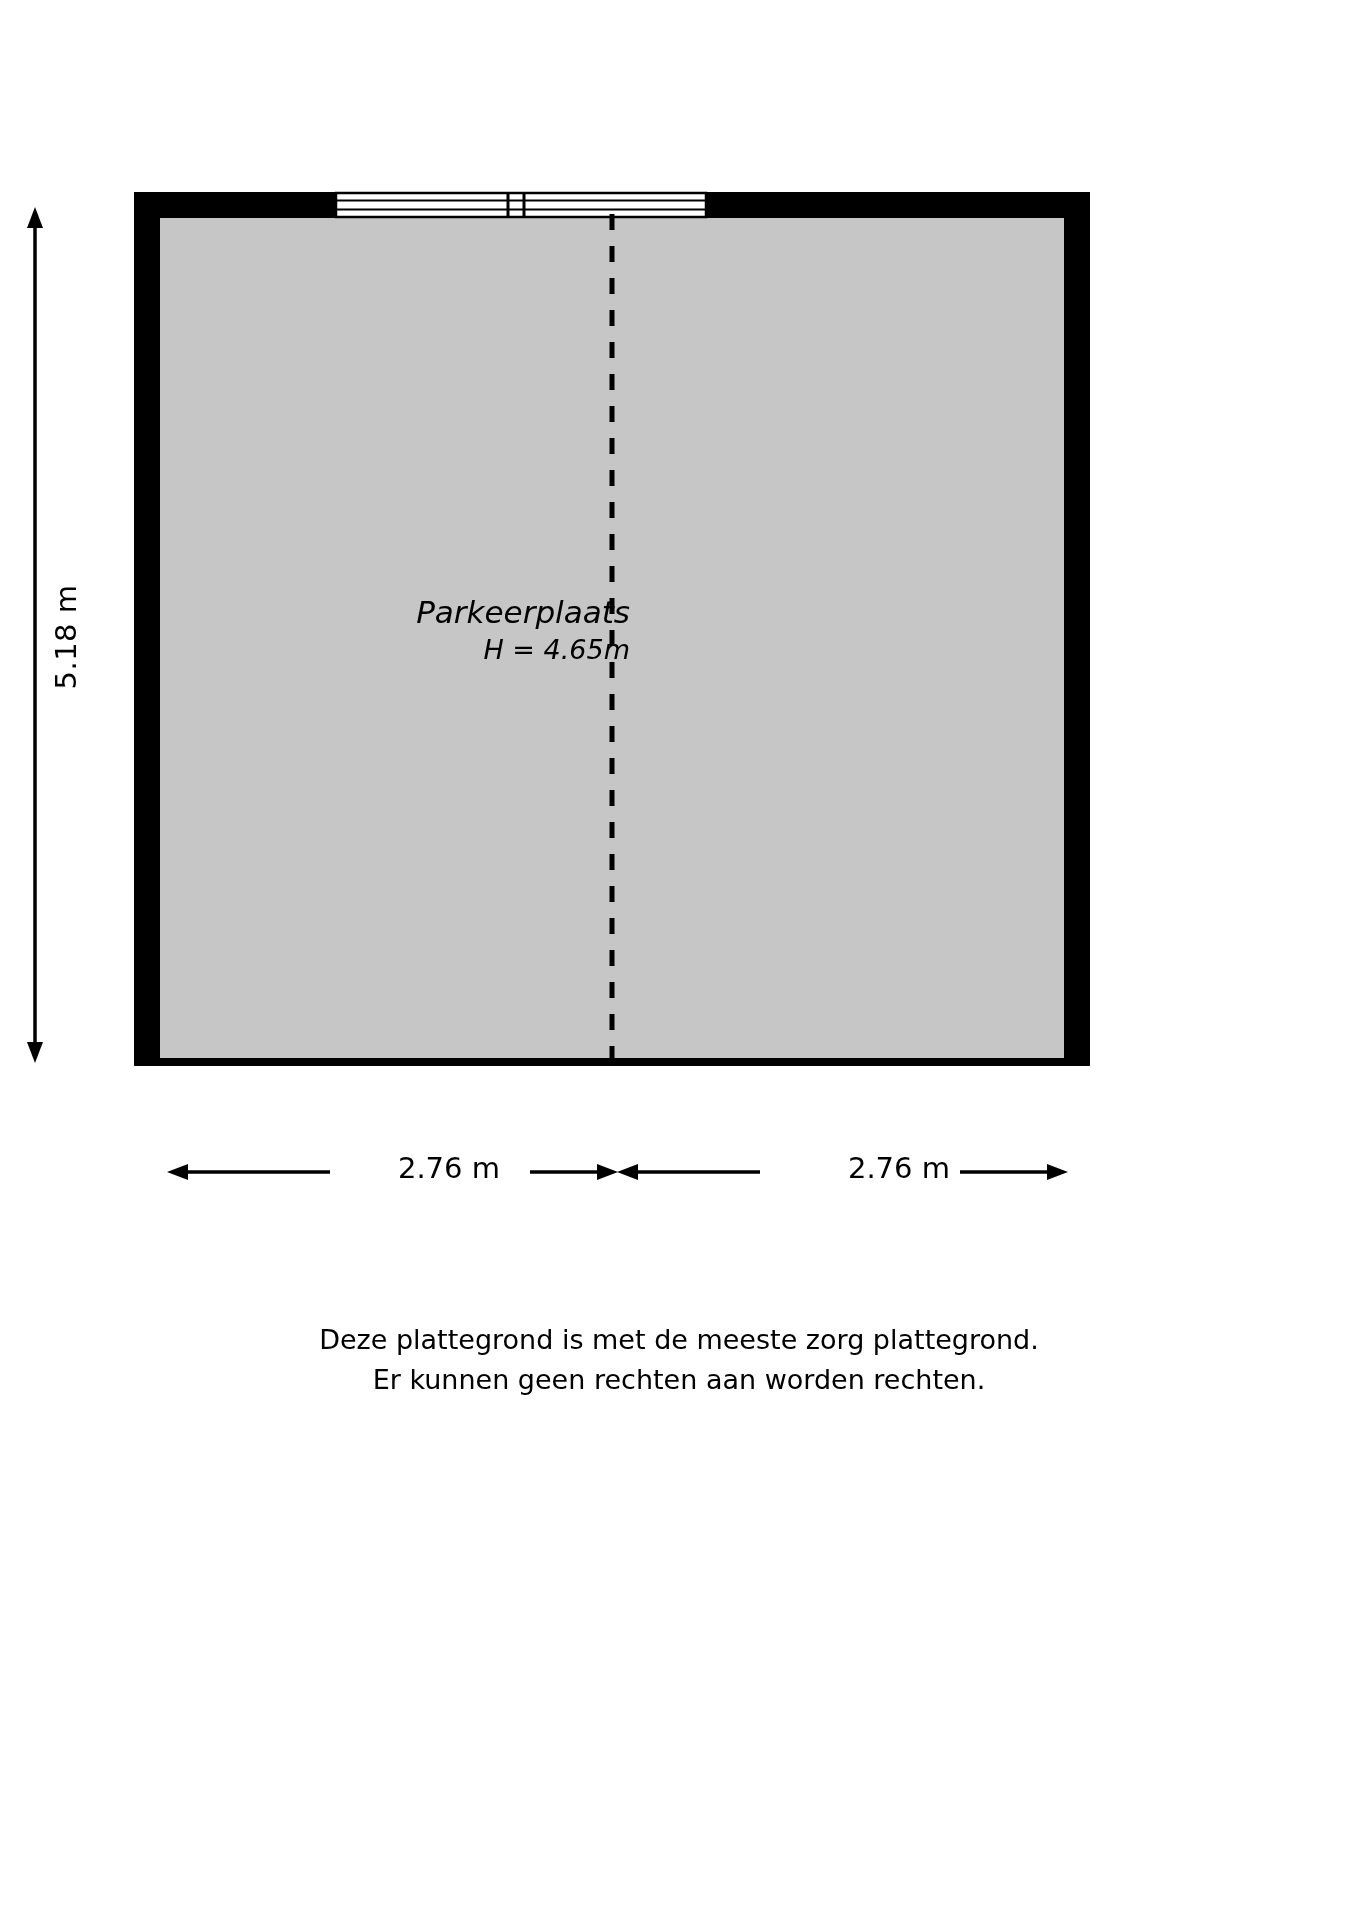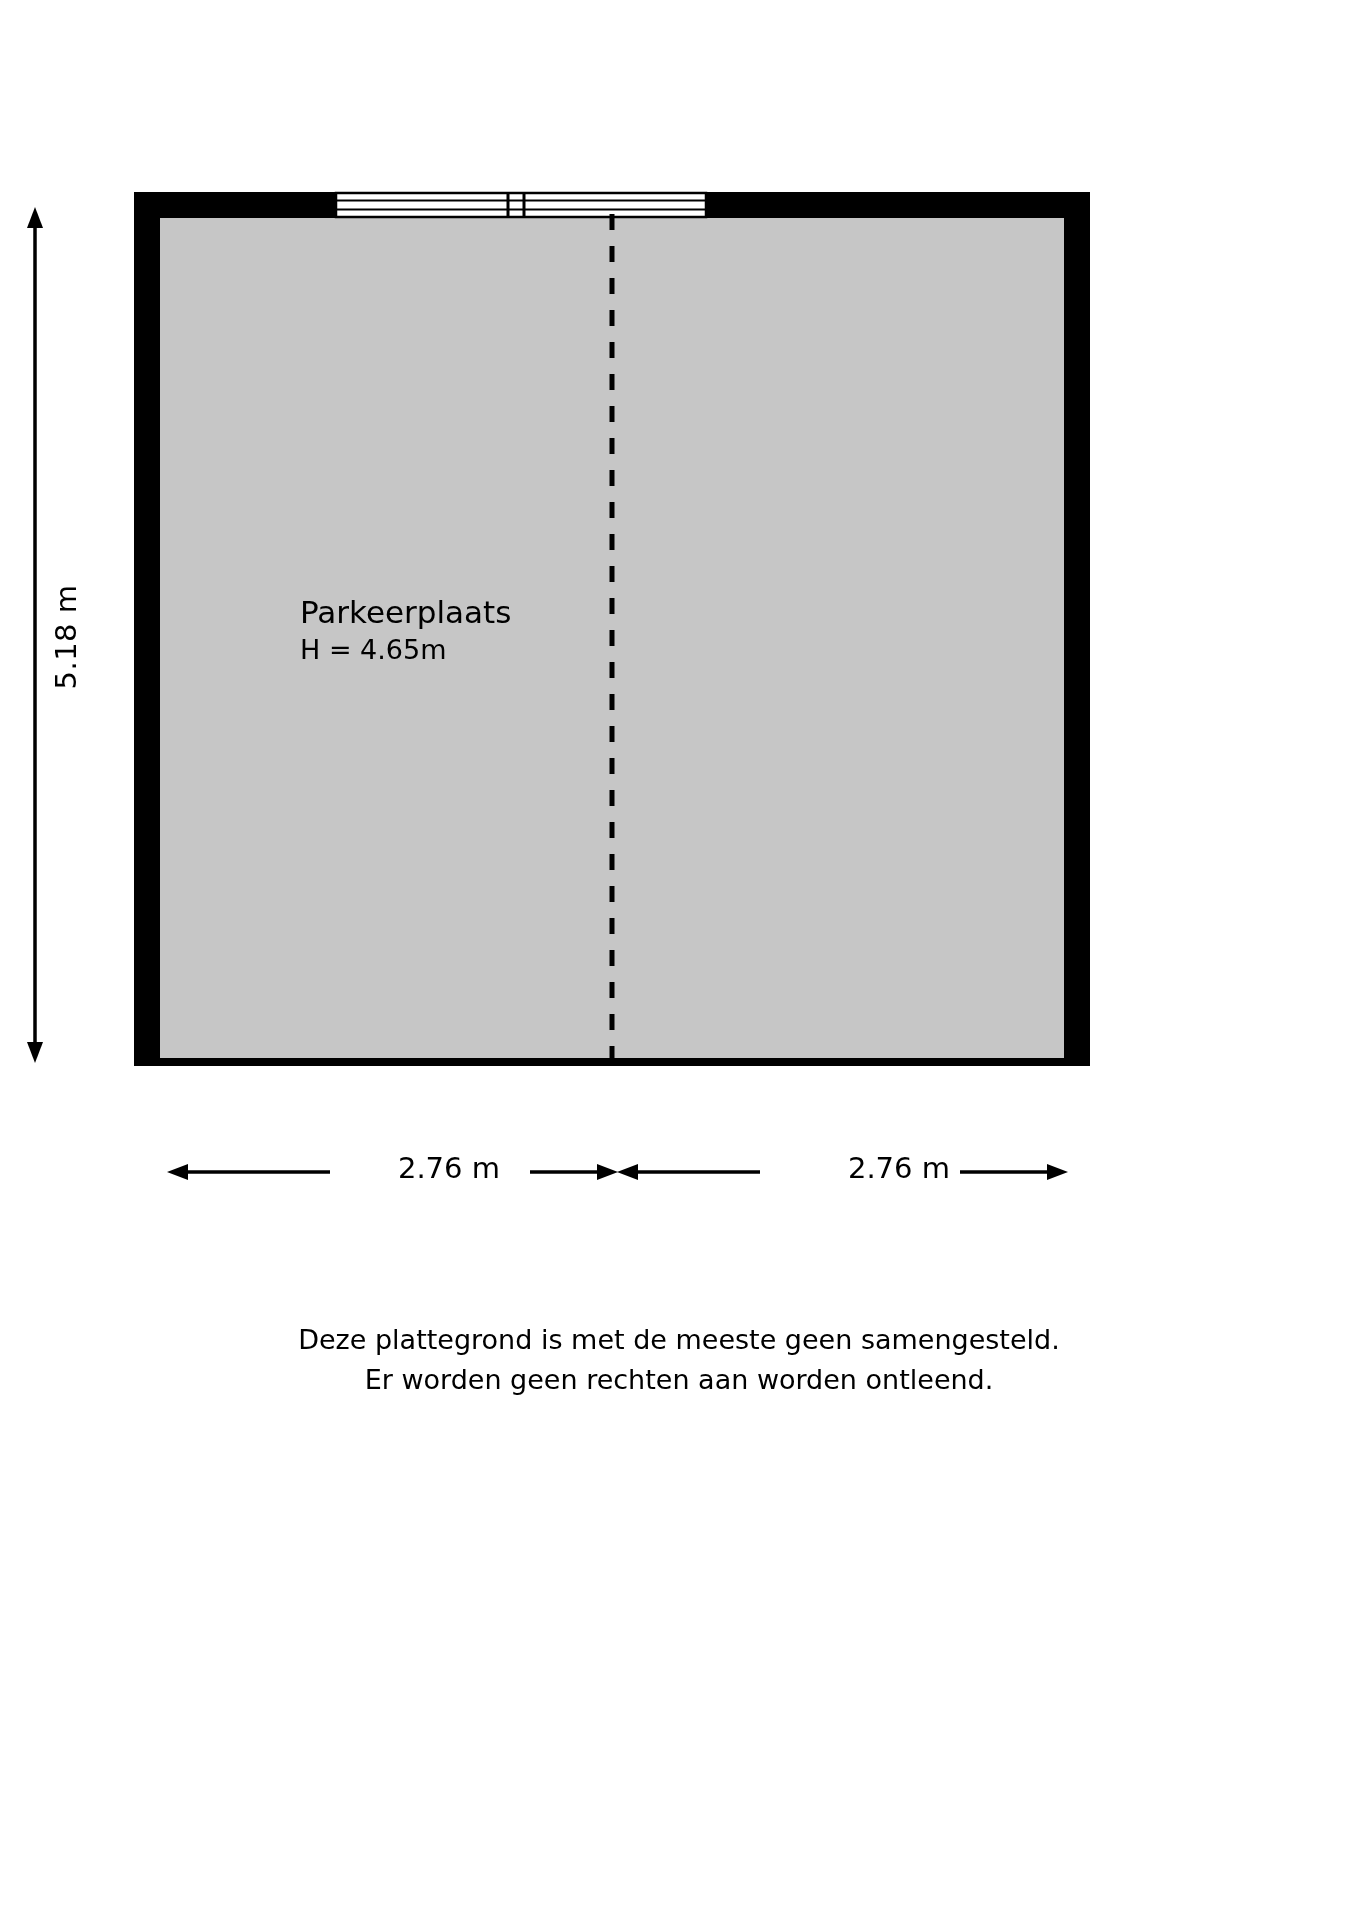--- a/index.html
+++ b/index.html
@@ -47,21 +47,22 @@
   }
   #dim-left-label  { left: 300px; top: 1151px; width: 200px; }
   #dim-right-label { left: 750px; top: 1151px; width: 200px; }
 
   
   .room-label {
     position: absolute;
     left: 300px;
     top: 592px;
     width: 330px;
-    text-align: left;
+    text-align: right;
+    font-style: italic;
   }
   .room-name {
     font-size: 31px;
     line-height: 40px;
     white-space: nowrap;
   }
   .room-height {
     font-size: 27px;
     line-height: 36px;
     white-space: nowrap;
@@ -132,15 +133,15 @@
 
 <div class="dim-h-label" id="dim-left-label">2.76 m</div>
 <div class="dim-h-label" id="dim-right-label">2.76 m</div>
 
 <div class="room-label">
   <div class="room-name">Parkeerplaats</div>
   <div class="room-height">H = 4.65m</div>
 </div>
 
 <div class="footer">
-  <div class="footer-line">Deze plattegrond is met de meeste geen samengesteld.</div>
-  <div class="footer-line">Er worden geen rechten aan worden ontleend.</div>
+  <div class="footer-line">Deze plattegrond is met de meeste zorg plattegrond.</div>
+  <div class="footer-line">Er kunnen geen rechten aan worden rechten.</div>
 </div>
 
 </body></html>

